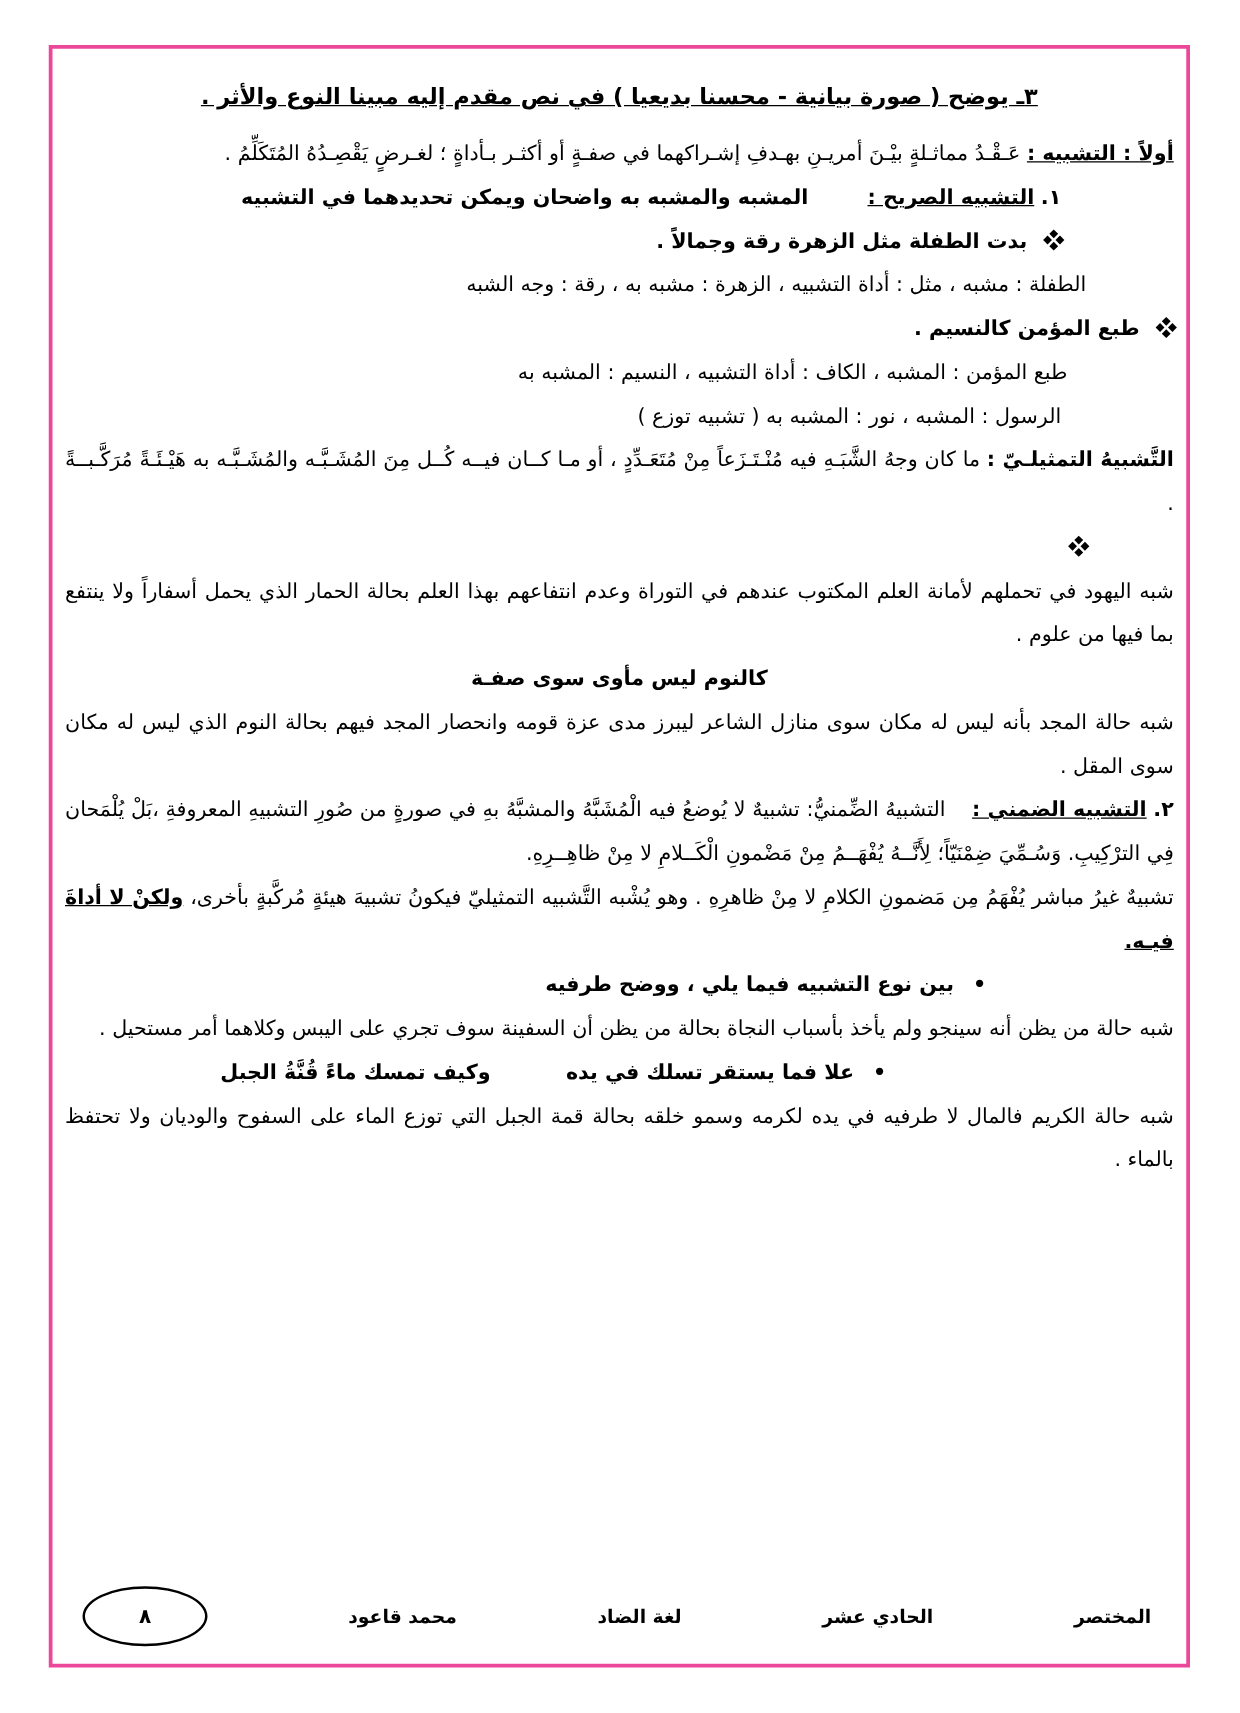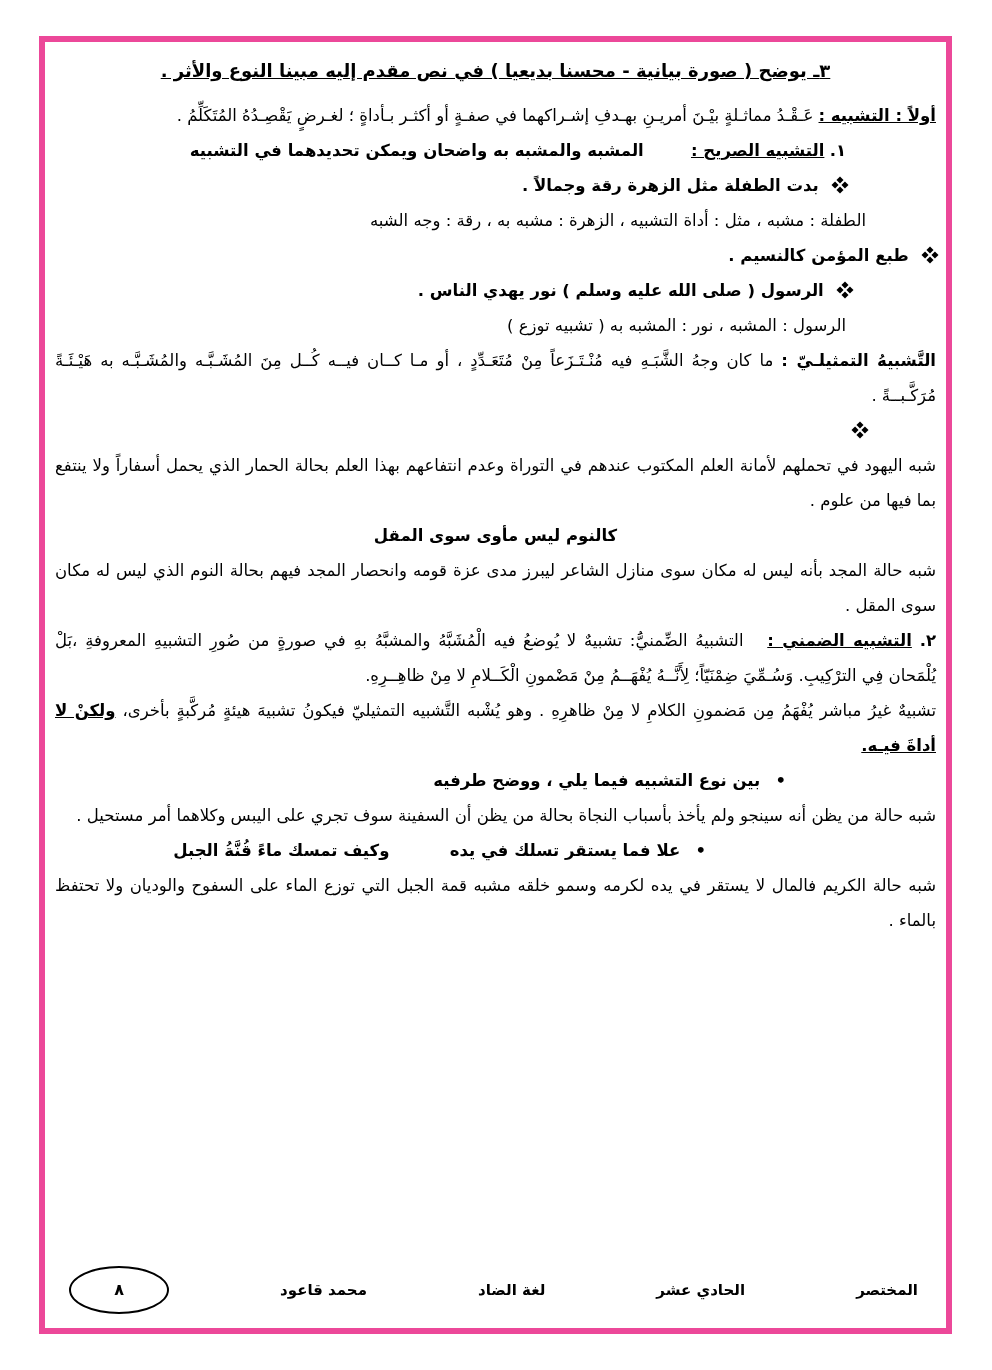--- a/index.html
+++ b/index.html
@@ -3,23 +3,23 @@
 <meta charset="utf-8">
 <style>
   html,body{margin:0;padding:0;}
   body{
     width:992px;height:1370px;background:#ffffff;overflow:hidden;
     font-family:"DejaVu Sans",sans-serif;color:#000;
   }
   .page{width:992px;height:1370px;position:relative;background:#fff;}
   .frame{
     position:absolute;top:36px;right:40px;left:39px;bottom:36px;
-    border:6px solid #ec4899;direction:rtl;
+    border:3px solid #ec4899;direction:rtl;
     display:flex;flex-direction:column;
-    padding:14px 10px 14px 10px;
+    padding:24px 10px 14px 10px;
   }
   .content{flex:1;font-size:16.5px;line-height:35px;}
   p{margin:0;}
   .title{
     font-size:18px;font-weight:bold;text-decoration:underline;
     text-align:center;margin:0 0 12px 0;line-height:30px;
   }
   .b{font-weight:bold;margin-top:12px;}
   .u{text-decoration:underline;}
   .jp{text-align:justify;}
@@ -82,39 +82,36 @@
       <p class="line ps90">
         <span class="diamond-icon"></span>
         <span class="b">بدت الطفلة مثل الزهرة رقة وجمالاً .</span>
       </p>
       <p class="line ps70">الطفلة : مشبه  ، مثل : أداة التشبيه ،      الزهرة : مشبه به ، رقة : وجه الشبه</p>
 
       <p class="line center">
         <span class="diamond-icon"></span>
         <span class="b">طبع المؤمن كالنسيم .</span>
       </p>
+      <p class="line ps85">طبع المؤمن : المشبه  ،  الكاف : أداة التشبيه   ، النسيم : المشبه به</p>
 
-      <p class="line ps85">
-        <span class="diamond-icon"></span>
-        <span class="b">الرسول ( صلى الله عليه وسلم ) نور يهدي الناس .</span>
-      </p>
       <p class="line ps90">الرسول : المشبه ، نور : المشبه به ( تشبيه توزع )</p>
 
       <p class="jp">
         <span class="b">التَّشبيهُ التمثيلـيّ :</span>
         <span>ما كان وجهُ الشَّبَـهِ فيه مُنْـتَـزَعاً مِنْ مُتَعَـدِّدٍ ، أو مـا كــان فيــه كُــل مِنَ المُشَـبَّـه والمُشَـبَّـه به هَيْـئَـةً مُرَكَّـبــةً .</span>
       </p>
 
       <p class="line ps70">
         <span class="diamond-icon"></span>
       </p>
       <p class="jp">شبه اليهود في تحملهم لأمانة العلم المكتوب عندهم في التوراة وعدم انتفاعهم بهذا العلم بحالة الحمار الذي يحمل أسفاراً ولا ينتفع بما فيها من علوم .</p>
 
       <p class="verse">
-        <span>كالنوم ليس مأوى سوى المقل</span>
+        <span>كالنوم ليس مأوى سوى صفـة</span>
       </p>
       <p class="jp">شبه حالة المجد بأنه ليس له مكان سوى منازل الشاعر ليبرز مدى عزة قومه وانحصار المجد فيهم بحالة النوم الذي ليس له مكان سوى المقل .</p>
 
       <p class="jp">
         <span class="b">٢.</span>
         <span class="b u">التشبيه الضمني :</span>
         <span class="sgap">التشبيهُ الضِّمنيُّ: تشبيهٌ لا يُوضعُ فيه الْمُشَبَّهُ والمشبَّهُ بهِ في صورةٍ من صُورِ التشبيهِ المعروفةِ ،بَلْ يُلْمَحان فِي الترْكِيبِ. وَسُـمِّيَ ضِمْنَيّاً؛ لِأَنَّــهُ يُفْهَــمُ مِنْ مَضْمونِ الْكَــلامِ لا مِنْ ظاهِــرِهِ.</span>
       </p>
 
       <p class="jp">
@@ -127,21 +124,21 @@
         <span class="b">بين نوع التشبيه فيما يلي  ،  ووضح طرفيه</span>
       </p>
 
       <p class="jp">شبه حالة من يظن أنه سينجو ولم يأخذ بأسباب النجاة بحالة من يظن أن السفينة سوف تجري على اليبس وكلاهما أمر مستحيل .</p>
 
       <p class="line ps230">
         <span class="dot-bullet">•</span>
         <span class="b">علا فما يستقر تسلك في يده</span>
         <span class="b vgap">وكيف تمسك ماءً قُنَّةُ الجبل</span>
       </p>
-      <p class="jp">شبه حالة الكريم فالمال لا يستقر في يده لكرمه وسمو خلقه مشبه قمة الجبل التي توزع الماء على السفوح والوديان ولا تحتفظ  بالماء .</p>
+      <p class="jp">شبه حالة الكريم فالمال لا طرفيه في يده لكرمه وسمو خلقه بحالة قمة الجبل التي توزع الماء على السفوح والوديان ولا تحتفظ  بالماء .</p>
 
     </div>
 
     <div class="footer">
       <span>المختصر</span>
       <span>الحادي عشر</span>
       <span>لغة الضاد</span>
       <span>محمد قاعود</span>
       <span class="page-oval">
         <span>٨</span>

